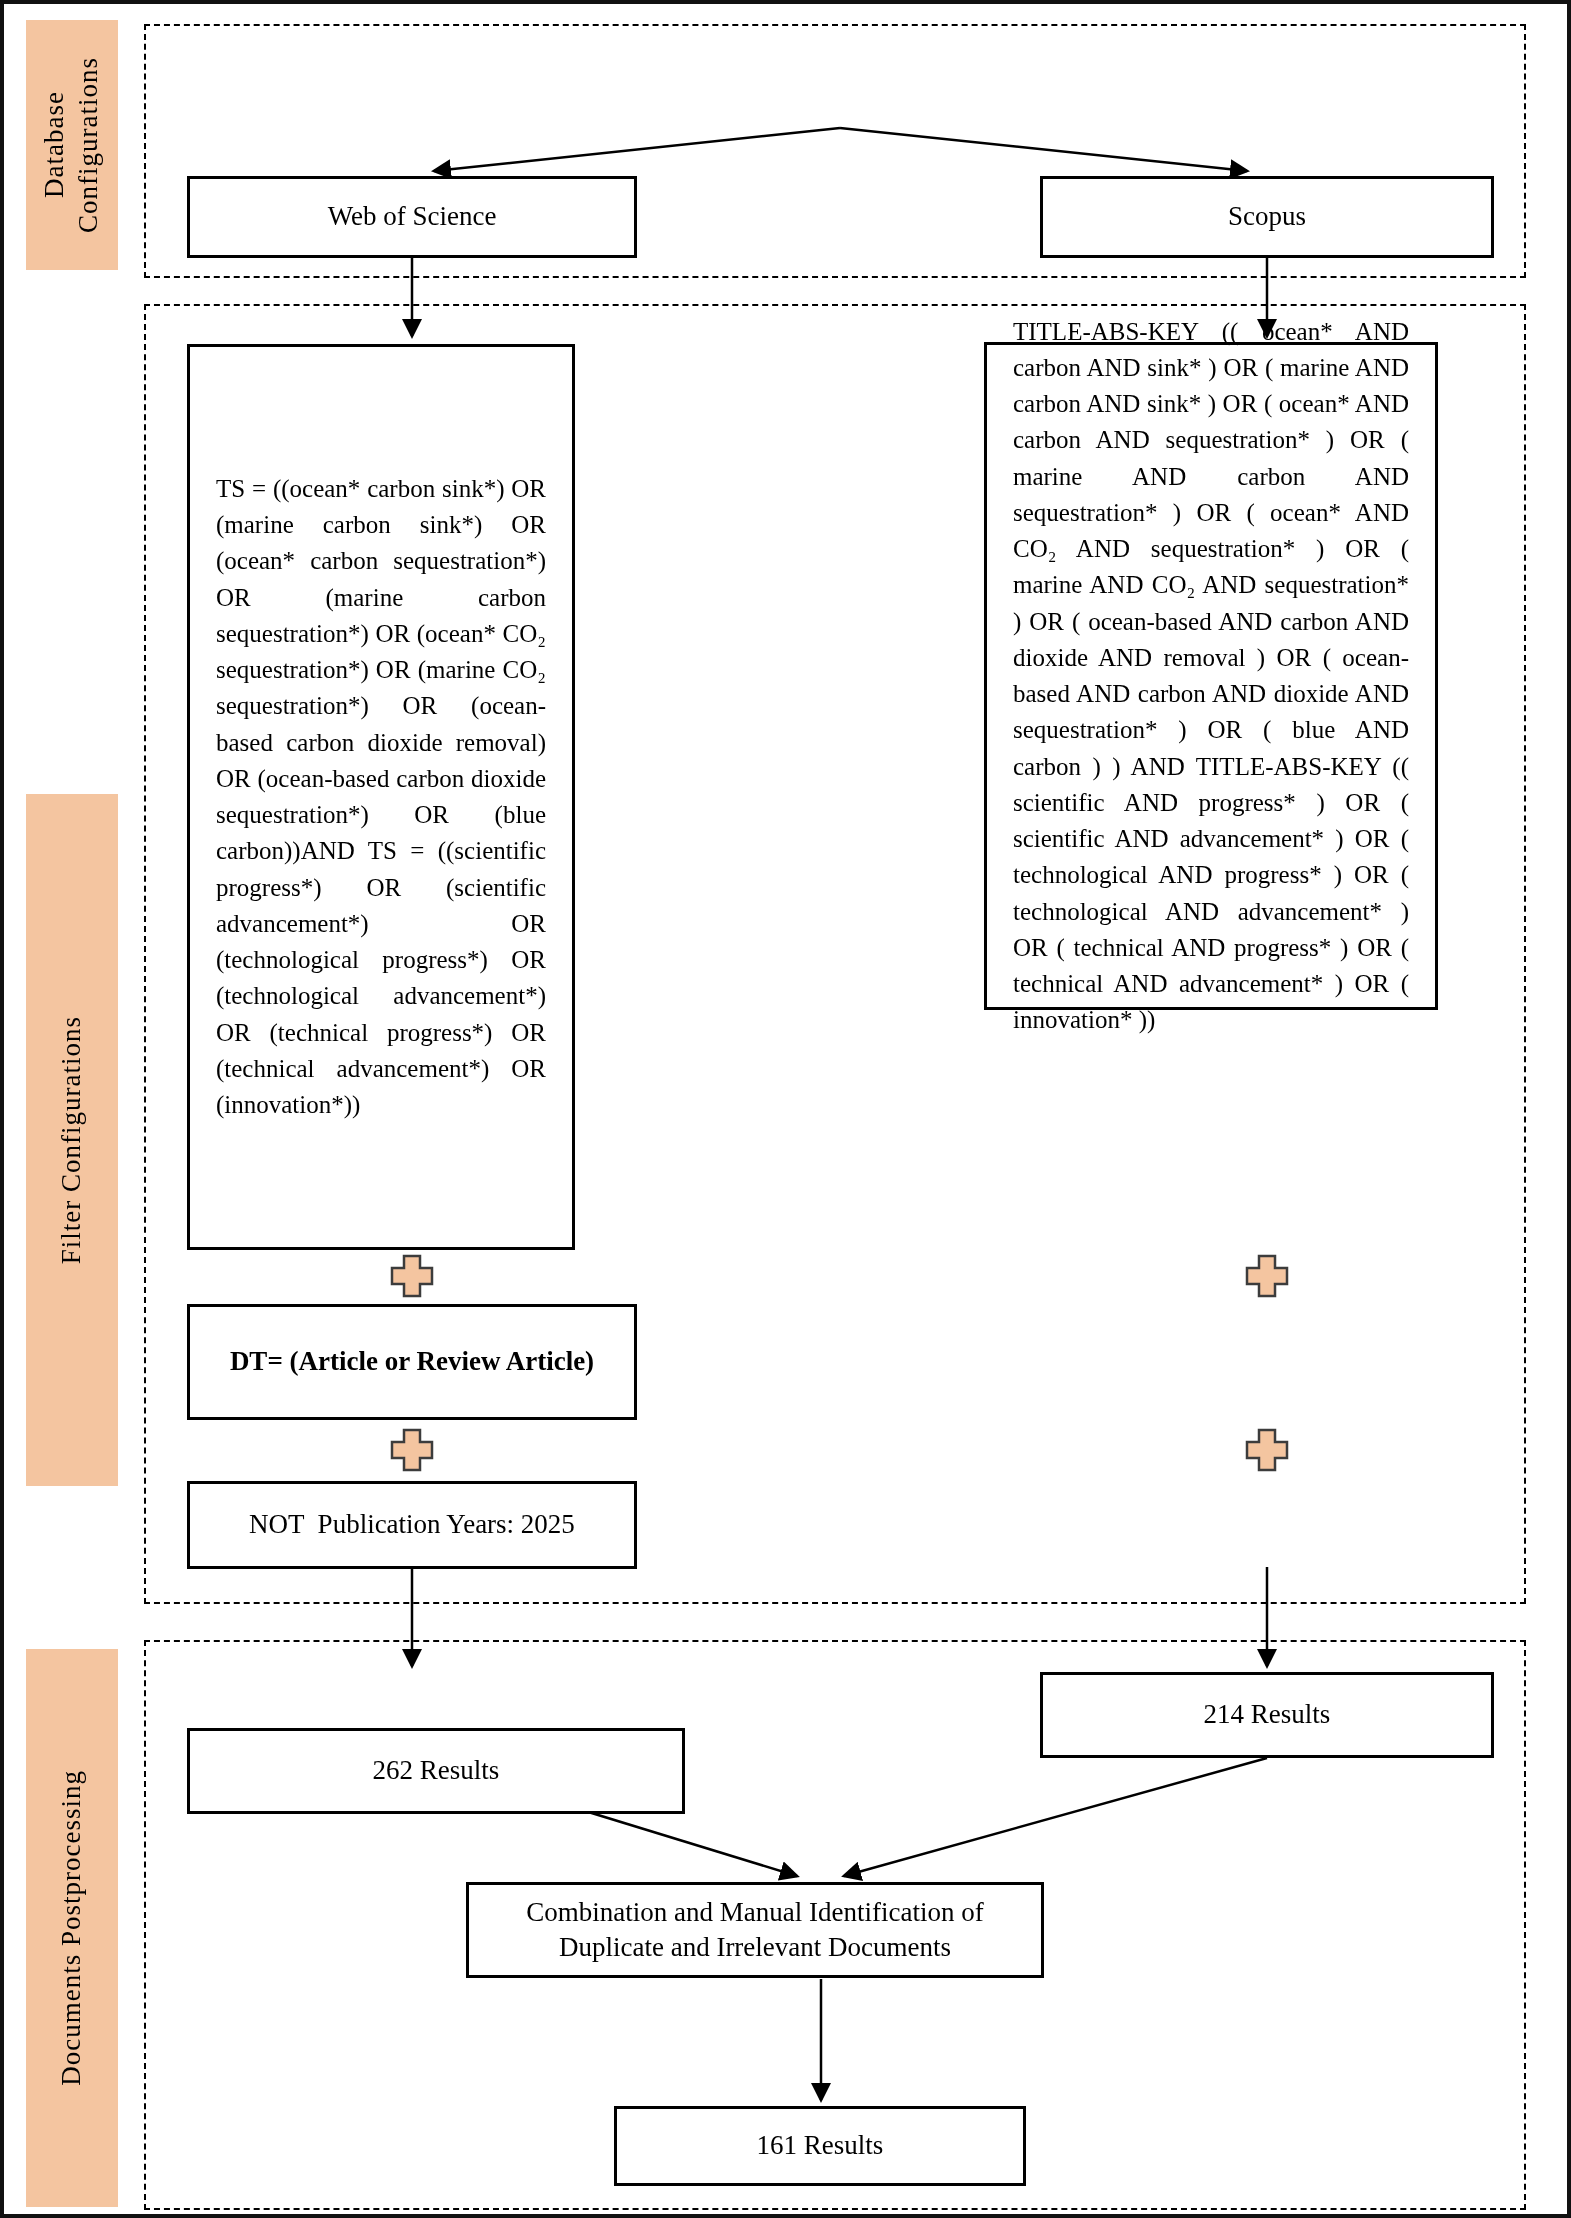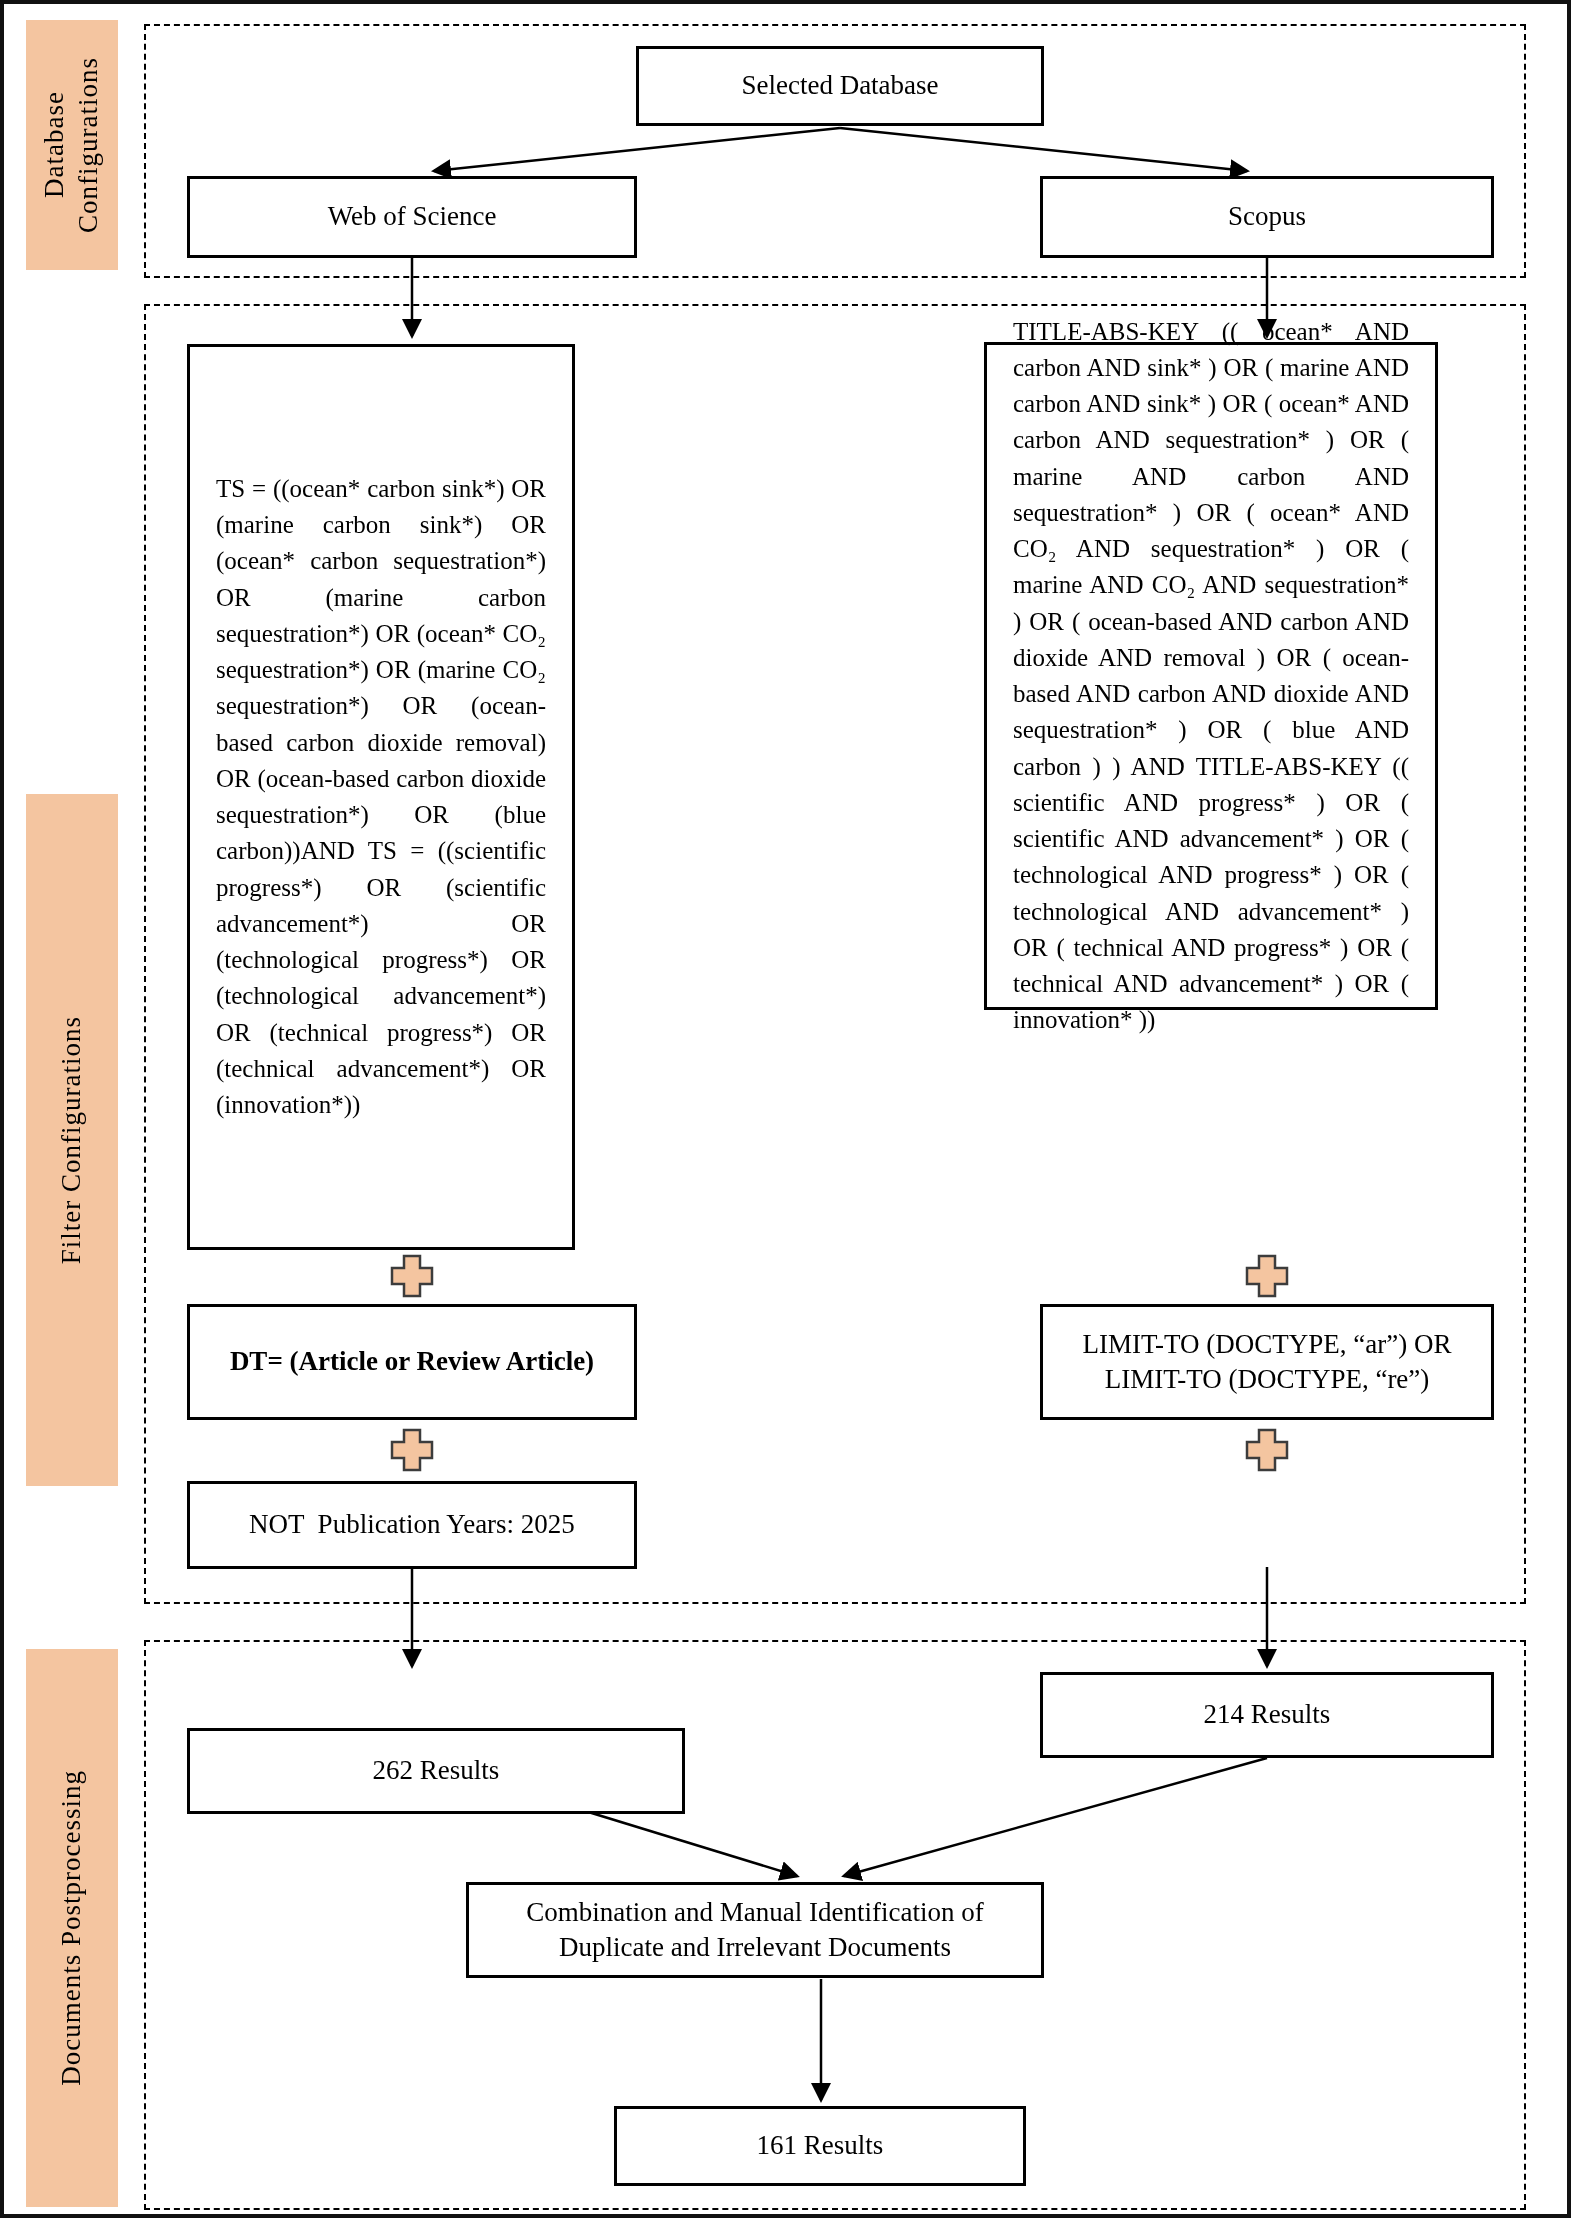--- a/index.html
+++ b/index.html
@@ -117,23 +117,20 @@
       <line x1="408" y1="254" x2="408" y2="332" marker-end="url(#arrow)"></line>
       <line x1="1263" y1="254" x2="1263" y2="332" marker-end="url(#arrow)"></line>
       <line x1="408" y1="1563" x2="408" y2="1662" marker-end="url(#arrow)"></line>
       <line x1="1263" y1="1563" x2="1263" y2="1662" marker-end="url(#arrow)"></line>
       <line x1="408" y1="1754" x2="793" y2="1872" marker-end="url(#arrow)"></line>
       <line x1="1263" y1="1754" x2="840" y2="1872" marker-end="url(#arrow)"></line>
       <line x1="817" y1="1975" x2="817" y2="2096" marker-end="url(#arrow)"></line>
     </g>
   </svg>
 
-  <div class="node" style="left:632px; top:42px; width:408px; height:80px;">
-    <span>Selected Database</span>
-  </div>
   <div class="node" style="left:183px; top:172px; width:450px; height:82px;">
     <span>Web of Science</span>
   </div>
   <div class="node" style="left:1036px; top:172px; width:454px; height:82px;">
     <span>Scopus</span>
   </div>
 
   <div class="node query" style="left:183px; top:340px; width:388px; height:906px;">
     <span class="txt">TS = ((ocean* carbon sink*) OR (marine carbon sink*) OR (ocean* carbon sequestration*) OR (marine carbon sequestration*) OR (ocean* CO₂ sequestration*) OR (marine CO₂ sequestration*) OR (ocean-based carbon dioxide removal) OR (ocean-based carbon dioxide sequestration*) OR (blue carbon))AND TS = ((scientific progress*) OR (scientific advancement*) OR (technological progress*) OR (technological advancement*) OR (technical progress*) OR (technical advancement*) OR (innovation*))</span>
   </div>
@@ -147,23 +144,20 @@
       </svg>
   </div>
   <div class="plus-icon" style="left:1239px; top:1248px;">
     <svg viewBox="0 0 48 48">
         <path d="M16,4 h16 v12 h12 v16 h-12 v12 h-16 v-12 h-12 v-16 h12 z"></path>
       </svg>
   </div>
 
   <div class="node bold" style="left:183px; top:1300px; width:450px; height:116px;">
     <span>DT= (Article or Review Article)</span>
-  </div>
-  <div class="node" style="left:1036px; top:1300px; width:454px; height:116px;">
-    <span>LIMIT-TO (DOCTYPE, “ar”) OR LIMIT-TO (DOCTYPE, “re”)</span>
   </div>
 
   <div class="plus-icon" style="left:384px; top:1422px;">
     <svg viewBox="0 0 48 48">
         <path d="M16,4 h16 v12 h12 v16 h-12 v12 h-16 v-12 h-12 v-16 h12 z"></path>
       </svg>
   </div>
   <div class="plus-icon" style="left:1239px; top:1422px;">
     <svg viewBox="0 0 48 48">
         <path d="M16,4 h16 v12 h12 v16 h-12 v12 h-16 v-12 h-12 v-16 h12 z"></path>

